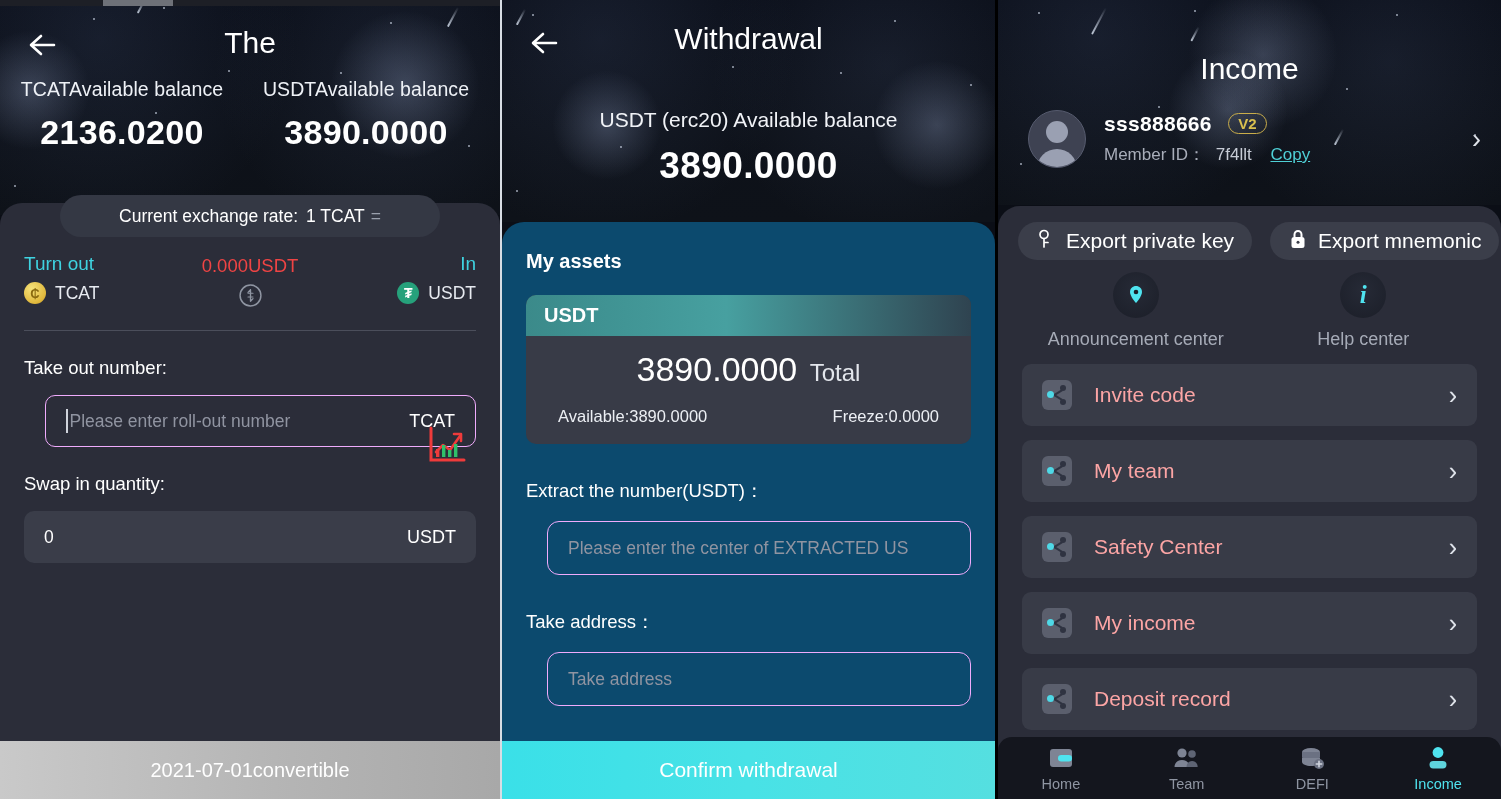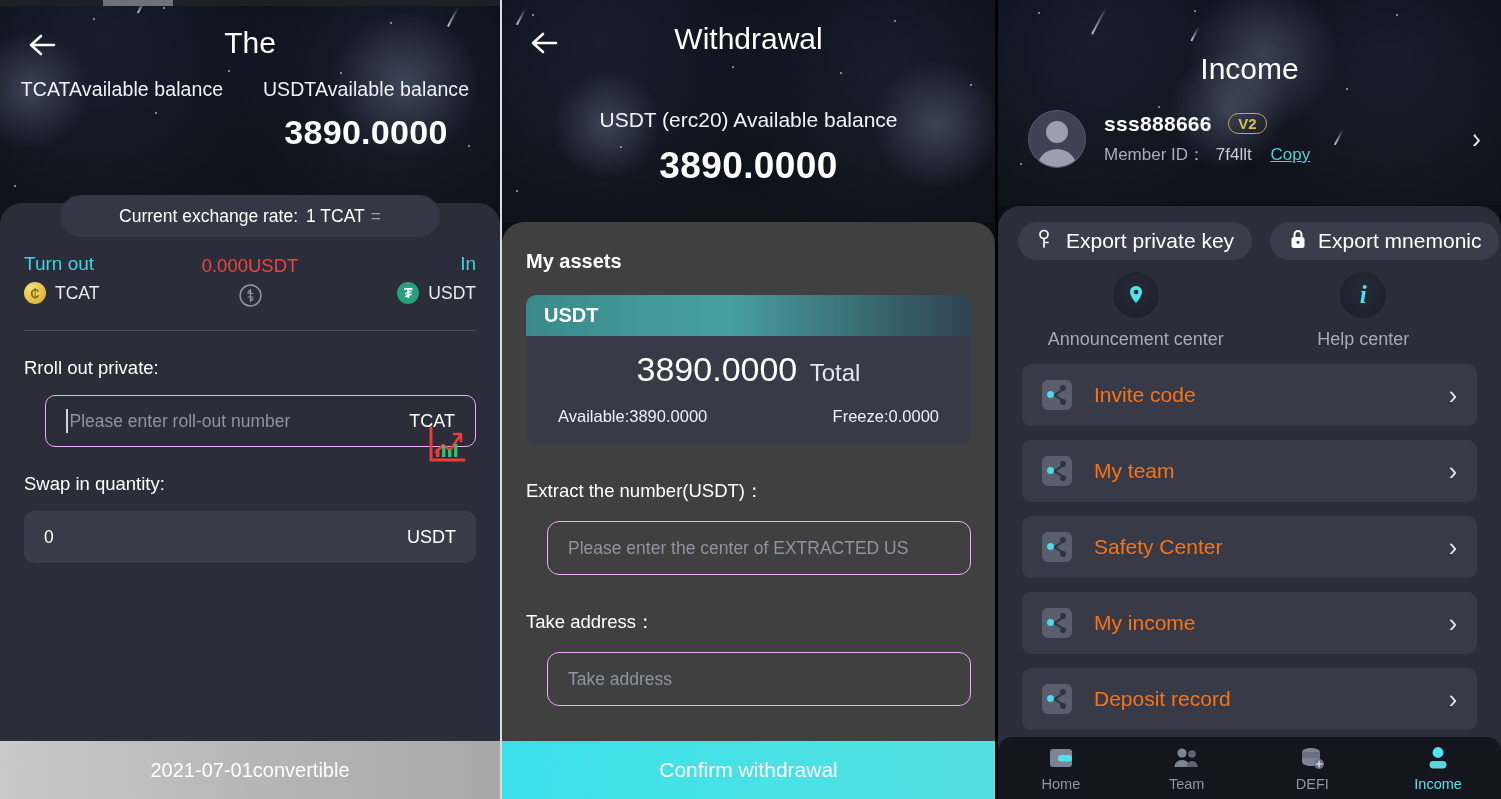--- a/index.html
+++ b/index.html
@@ -101,21 +101,21 @@
   .topscroll { position:absolute; top:0; left:0; width:500px; height:6px; background:#1d1f26; z-index:20; }
   .topscroll i { position:absolute; top:0; left:103px; width:70px; height:6px; background:#6e7178; display:block; }
 
   
   .p2 .hero { height:222px; }
   .p2-sub { position:absolute; top:108px; left:0; right:0; text-align:center; color:#f1f3f7; font-size:21px; }
   .p2-val { position:absolute; top:145px; left:0; right:0; text-align:center; color:#fff; font-size:37px; font-weight:bold; letter-spacing:.4px; }
 
   .p2-body {
     position:absolute; top:222px; left:0; width:493px; height:577px;
-    background:#404040; border-radius:22px 22px 0 0; padding:20px 24px 0 24px;
+    background:#0c4a6e; border-radius:22px 22px 0 0; padding:20px 24px 0 24px;
   }
   .sec-title { font-size:20px; font-weight:bold; color:#ffffff; margin-top:8px; }
 
   .asset-card { margin-top:22px; background:#383b47; border-radius:10px; overflow:hidden; }
   .asset-card .hd { background:linear-gradient(90deg,#3b8a8a 0%, #47a0a0 45%, #2f4350 100%); padding:9px 18px; font-size:20px; font-weight:bold; color:#fff; }
   .asset-card .amt { text-align:center; padding:14px 0 2px 0; }
   .asset-card .amt b { font-size:34px; font-weight:normal; color:#fff; }
   .asset-card .amt span { font-size:24px; color:#e3e6ec; margin-left:8px; }
   .asset-card .foot { display:flex; justify-content:space-between; padding:16px 32px 18px 32px; font-size:16.5px; color:#eceff4; }
 
@@ -173,21 +173,21 @@
   .menu-row {
     height:62px; background:#383b47; border-radius:9px; margin-bottom:14px;
     display:flex; align-items:center; padding:0 20px; cursor:pointer;
   }
   .menu-ic { width:30px; height:30px; border-radius:6px; background:#5b5f6d; position:relative; flex:none; }
   .menu-ic .d1 { position:absolute; width:7px; height:7px; border-radius:50%; background:#4fd8e6; left:5px; top:11px; }
   .menu-ic .d2 { position:absolute; width:6px; height:6px; border-radius:50%; background:#2f3341; right:6px; top:5px; }
   .menu-ic .d3 { position:absolute; width:6px; height:6px; border-radius:50%; background:#2f3341; right:6px; bottom:5px; }
   .menu-ic .ln1 { position:absolute; width:11px; height:1.6px; background:#2f3341; left:10px; top:12px; transform:rotate(-32deg); }
   .menu-ic .ln2 { position:absolute; width:11px; height:1.6px; background:#2f3341; left:10px; bottom:12px; transform:rotate(32deg); }
-  .menu-lb { margin-left:22px; font-size:21px; color:#f97316; }
+  .menu-lb { margin-left:22px; font-size:21px; color:#fca5a5; }
   .menu-chev { margin-left:auto; color:#dfe3ea; font-size:25px; }
 
   .tabbar {
     position:absolute; left:0; bottom:0; width:503px; height:62px;
     background:#14161e; border-radius:14px 14px 0 0;
     display:flex; align-items:center; z-index:30;
   }
   .tab { flex:1; text-align:center; cursor:pointer; }
   .tab .ic { height:28px; display:flex; align-items:center; justify-content:center; }
   .tab .tl { margin-top:4px; font-size:14.5px; color:#8f95a2; }
@@ -218,20 +218,21 @@
       <div class="backarrow" style="left:24px;top:28px;">
         <svg viewBox="0 0 40 34">
             <path d="M30 17 H8 M17 8 L7 17 L17 26" stroke="#ffffff" stroke-width="2.6" fill="none" stroke-linecap="round" stroke-linejoin="round"></path>
           </svg>
       </div>
       <div class="nav-title" style="top:26px;font-size:30px;">The</div>
 
       <div class="p1-balances">
         <div class="p1-bal">
           <div class="lbl">TCATAvailable balance</div>
+          <div class="val">2136.0200</div>
         </div>
         <div class="p1-bal">
           <div class="lbl">USDTAvailable balance</div>
           <div class="val">3890.0000</div>
         </div>
       </div>
     </div>
 
     <div class="p1-body">
       <div class="swap-row">
@@ -256,21 +257,21 @@
           <div class="swap-cap">In</div>
           <div class="swap-coin">
             <span class="coin usdt">₮</span>
             <span class="nm">USDT</span>
           </div>
         </div>
       </div>
 
       <div class="divider"></div>
 
-      <div class="field-label">Rroll out private:</div>
+      <div class="field-label">Take out number:</div>
       <div class="inp outline">
         <span class="caret"></span>
         <span class="ph">Please enter roll-out number</span>
         <span class="suffix">TCAT</span>
       </div>
 
       <div class="field-label">Swap in quantity:</div>
       <div class="inp filled">
         <span class="vl">0</span>
         <span class="suffix">USDT</span>

